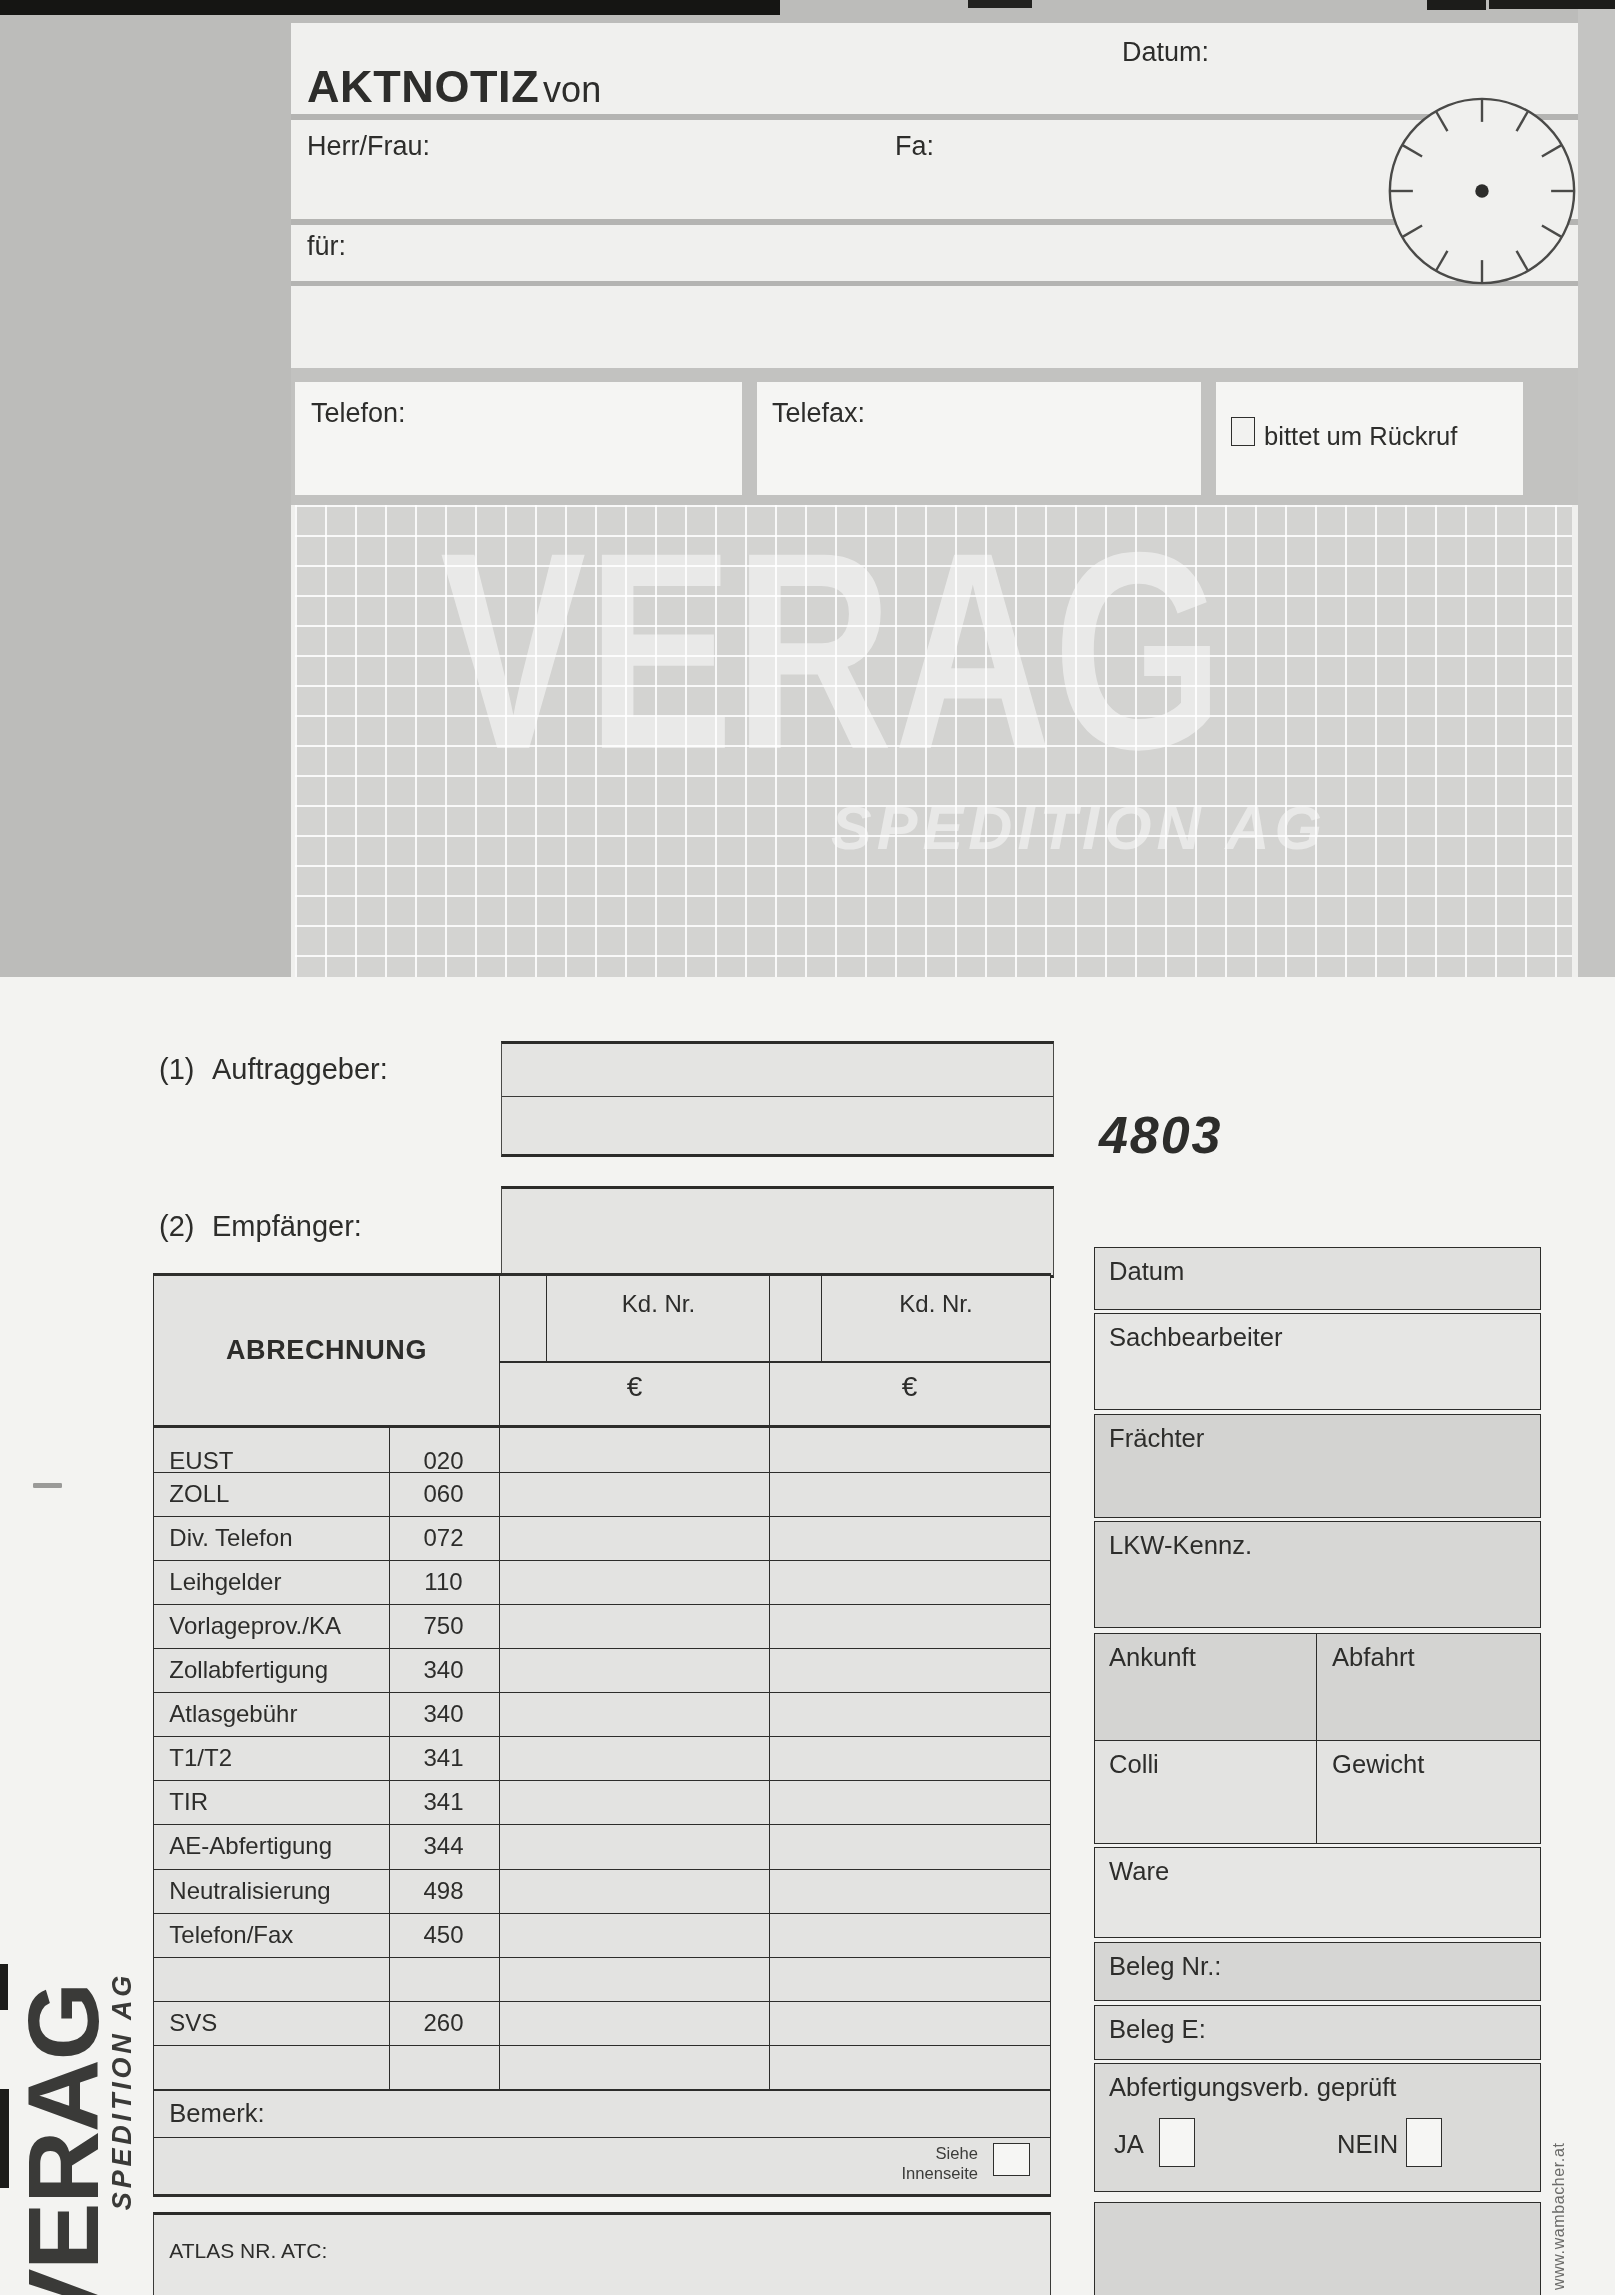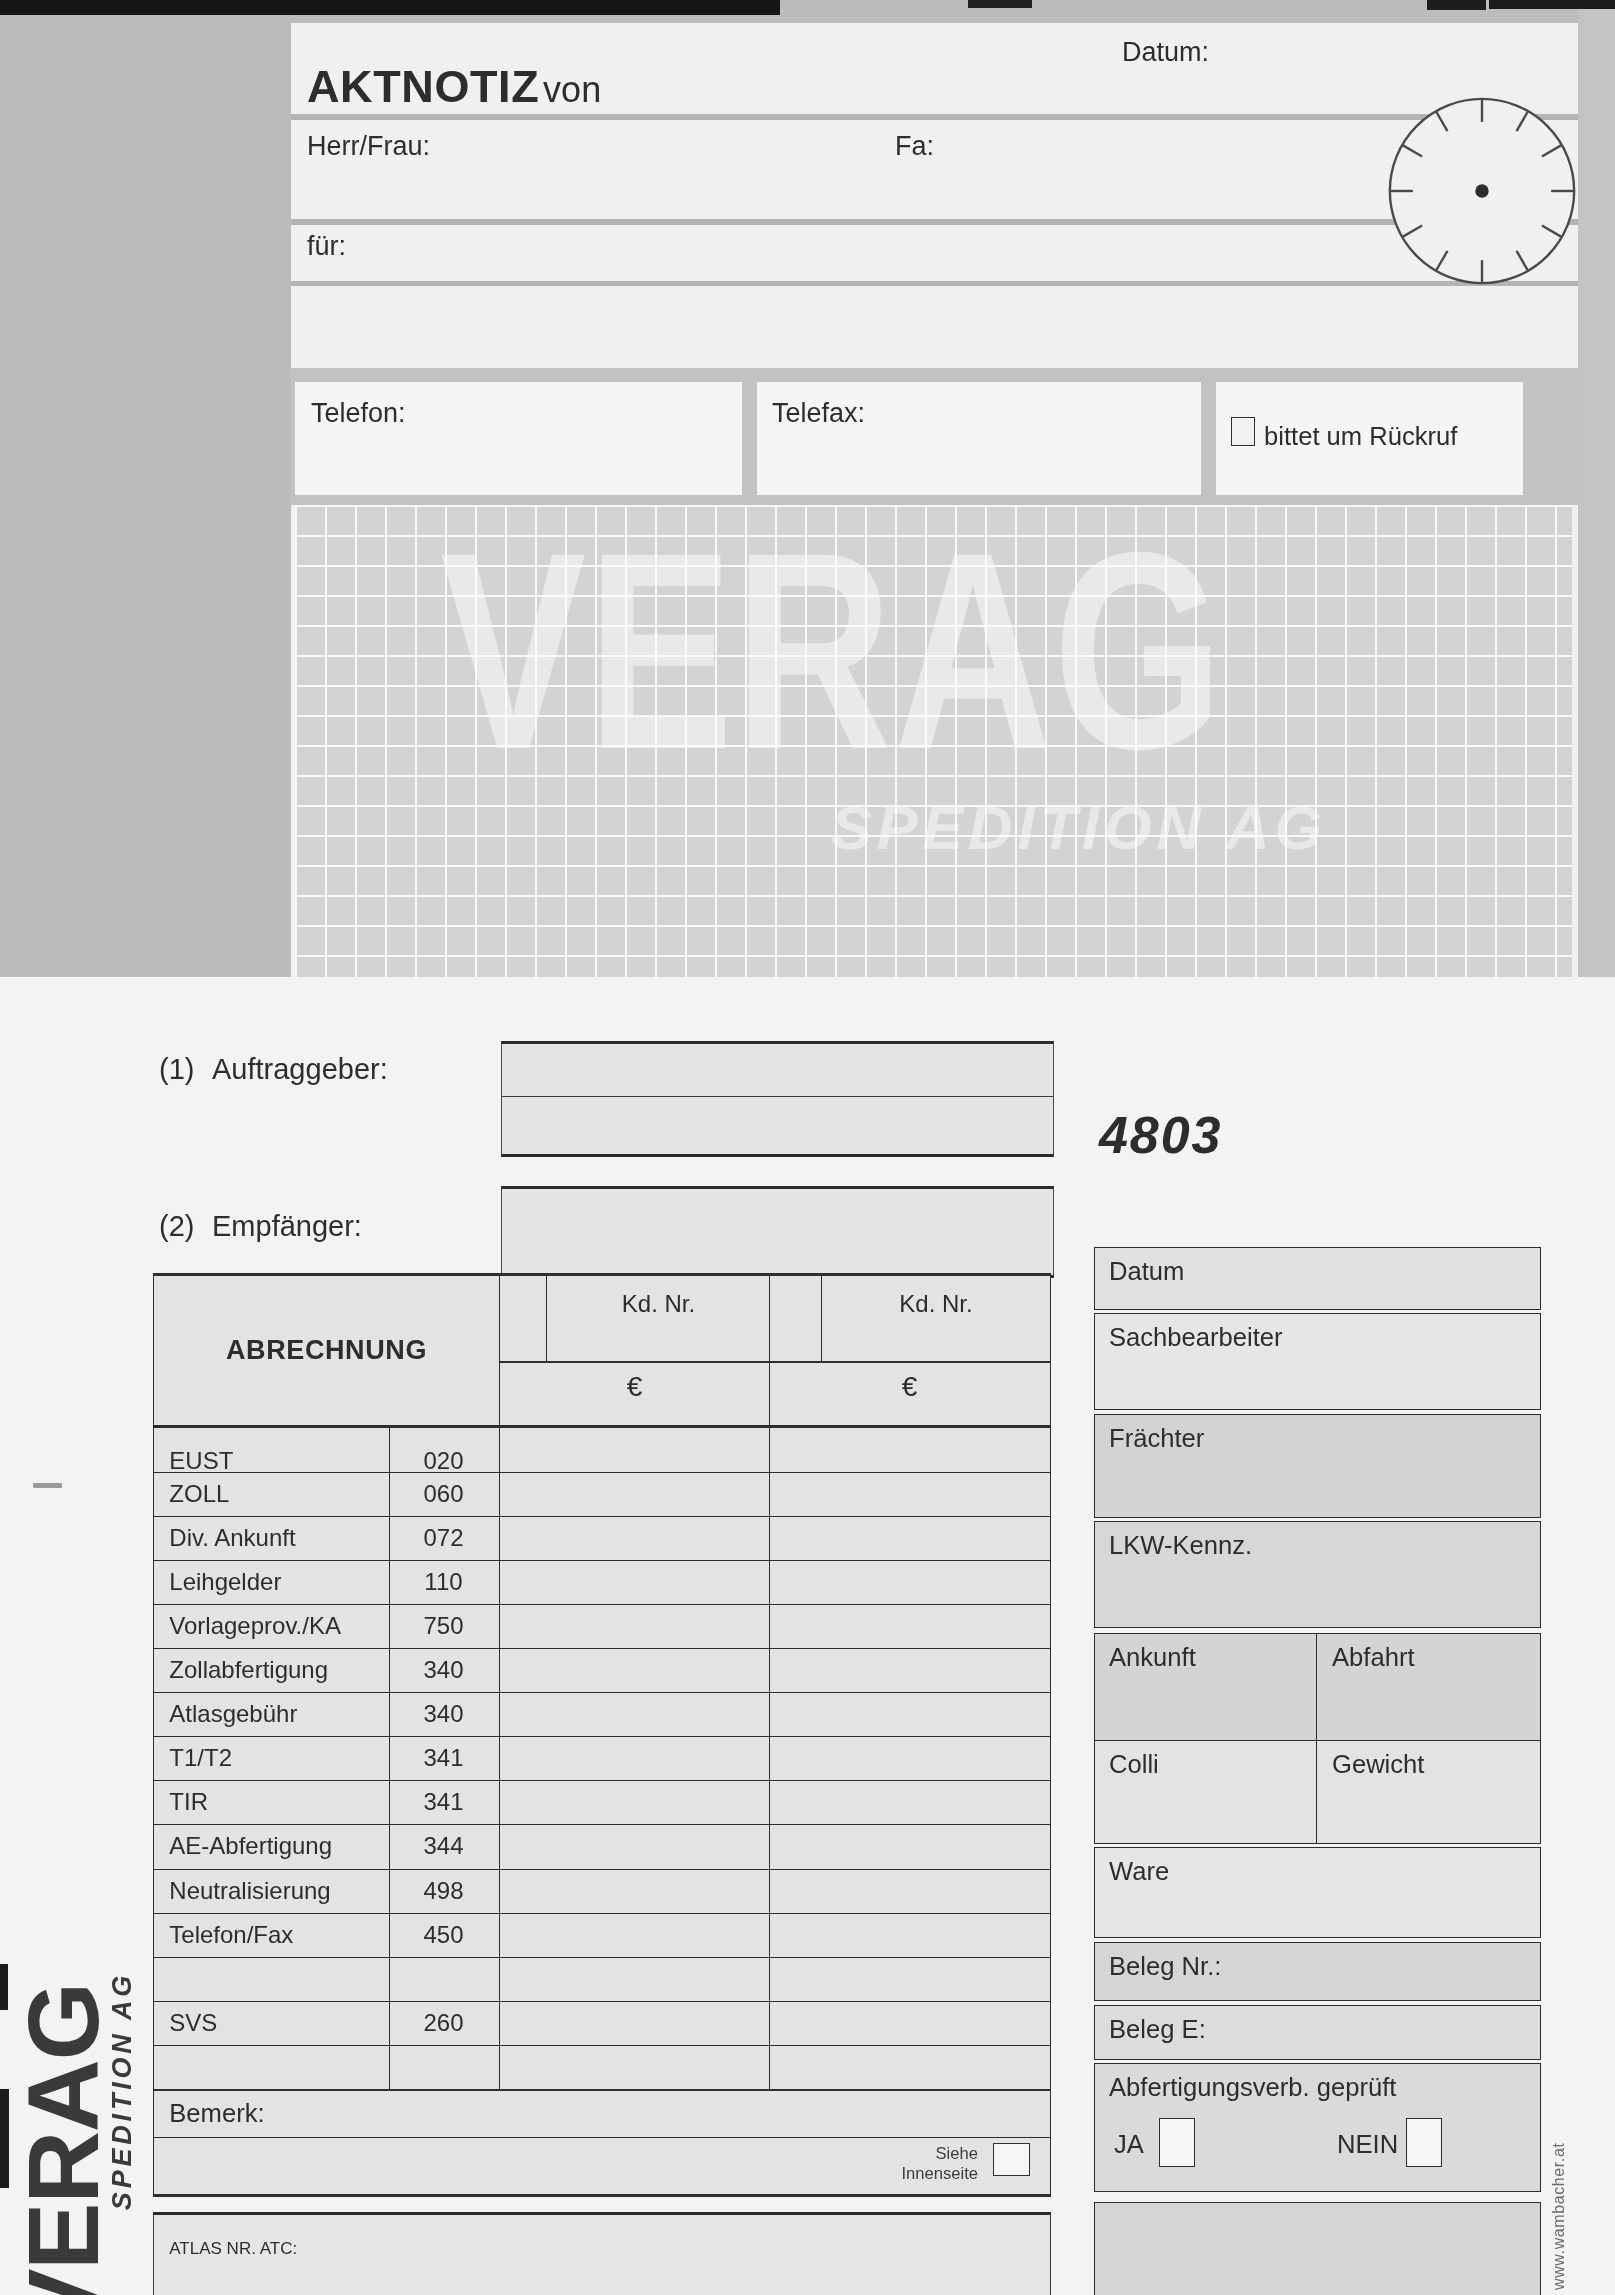--- a/index.html
+++ b/index.html
@@ -147,21 +147,21 @@
 
     <div class="trow" style="top:163px;">
         <span class="rl">EUST</span>
         <span class="rc">020</span>
       </div>
     <div class="trow" style="top:196px;">
         <span class="rl">ZOLL</span>
         <span class="rc">060</span>
       </div>
     <div class="trow" style="top:240px;">
-        <span class="rl">Div. Ankunft</span>
+        <span class="rl">Div. Telefon</span>
         <span class="rc">072</span>
       </div>
     <div class="trow" style="top:284px;">
         <span class="rl">Leihgelder</span>
         <span class="rc">110</span>
       </div>
     <div class="trow" style="top:328px;">
         <span class="rl">Vorlageprov./KA</span>
         <span class="rc">750</span>
       </div>
@@ -204,21 +204,21 @@
 
     <div class="abs" style="left:15.3px;top:823px;font-size:25.6px;">Bemerk:</div>
     <div class="abs small2" style="left:687px;top:868px;width:137px;">
       <span>Siehe</span><br>
       <span>Innenseite</span>
     </div>
     <div class="chk" style="left:839px;top:867px;width:37px;height:33px;"></div>
   </div>
 
   <div class="abs" style="left:153px;top:2212px;width:898px;height:84px;background:#e6e6e4;border:1.3px solid #3a3a38;border-top:3.8px solid #2b2b29;border-bottom:none;">
-    <div class="abs" style="left:15.3px;top:24px;font-size:17px;">ATLAS NR. ATC:</div>
+    <div class="abs" style="left:15.3px;top:24px;font-size:21px;">ATLAS NR. ATC:</div>
   </div>
 
   <div class="rbox" style="top:1247px;height:63px;background:#e0e0de;">
     <div class="bl">Datum</div>
   </div>
   <div class="rbox" style="top:1313px;height:97px;background:#e6e6e4;">
     <div class="bl">Sachbearbeiter</div>
   </div>
   <div class="rbox" style="top:1414px;height:104px;background:#d3d3d1;">
     <div class="bl">Frächter</div>

